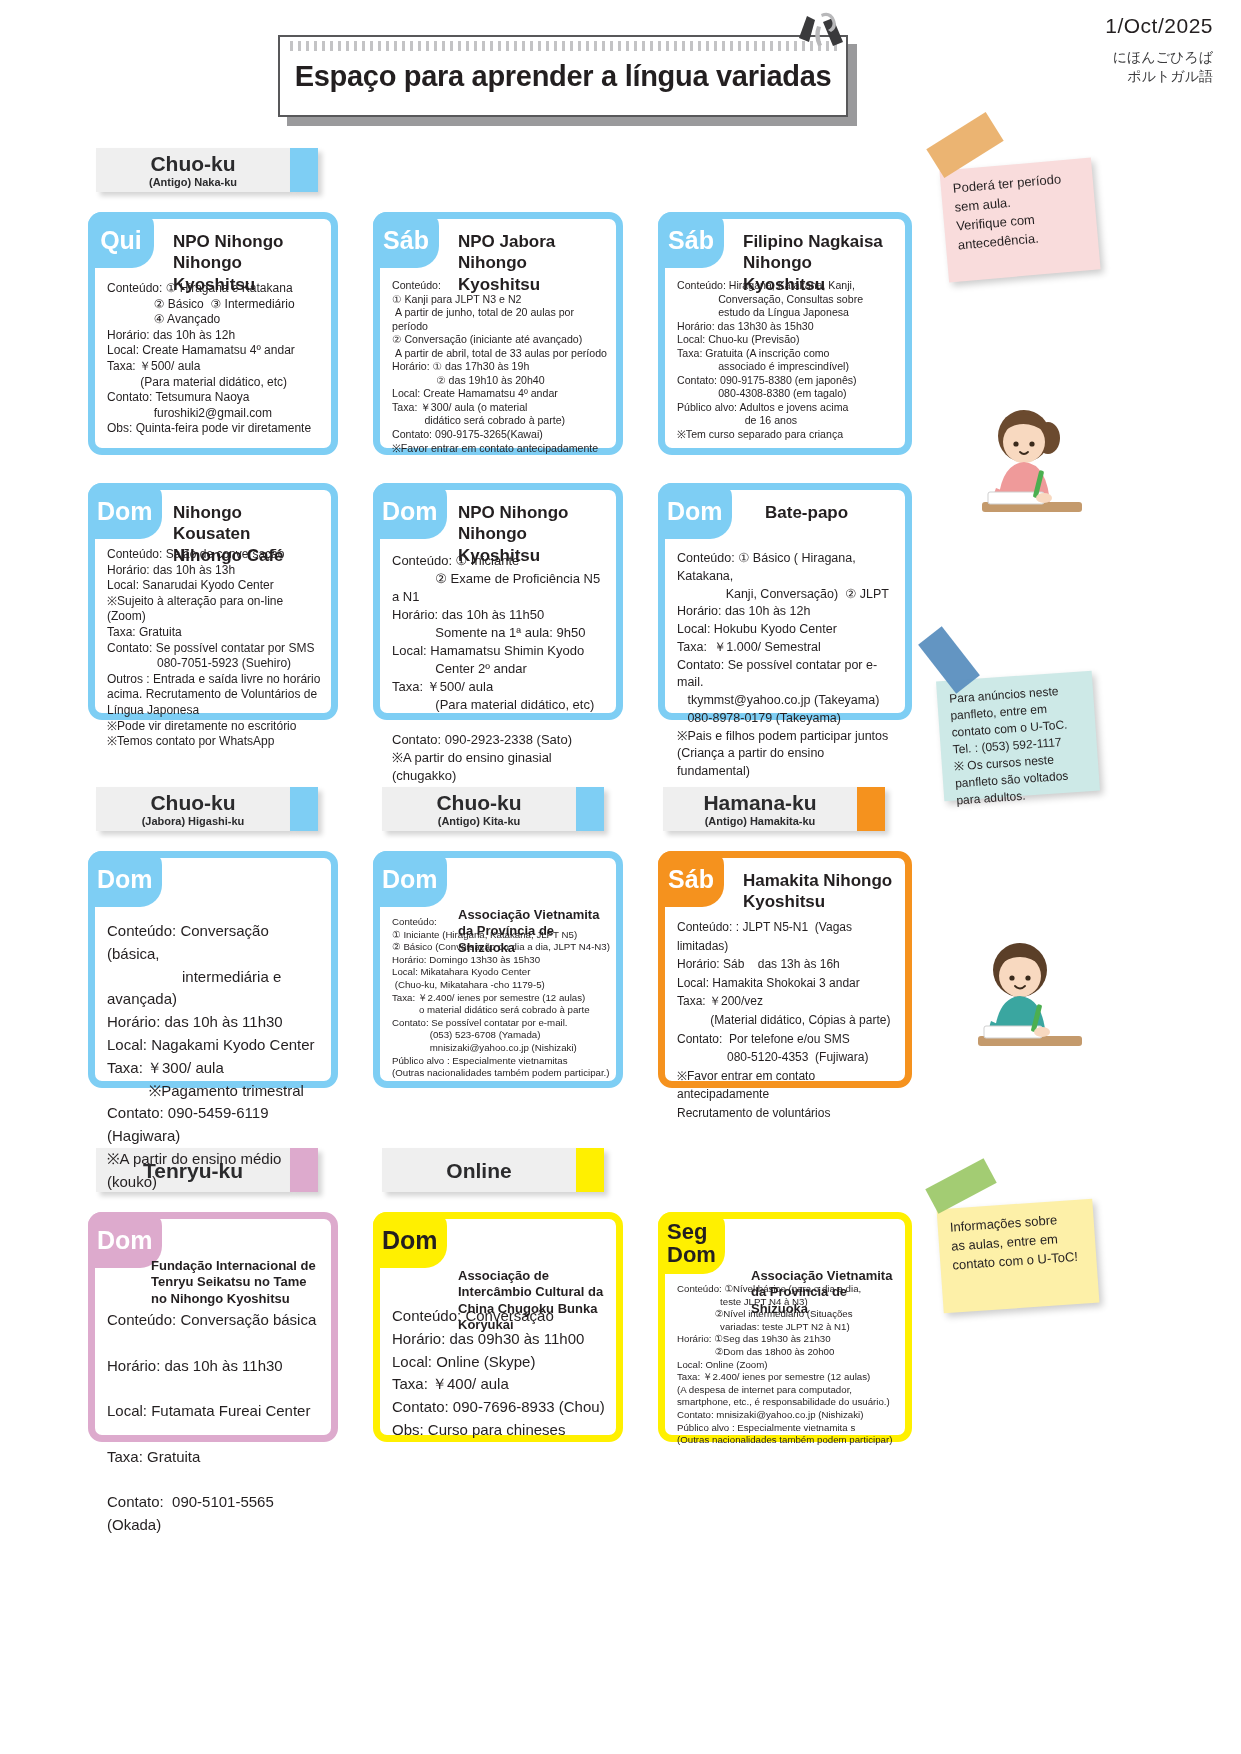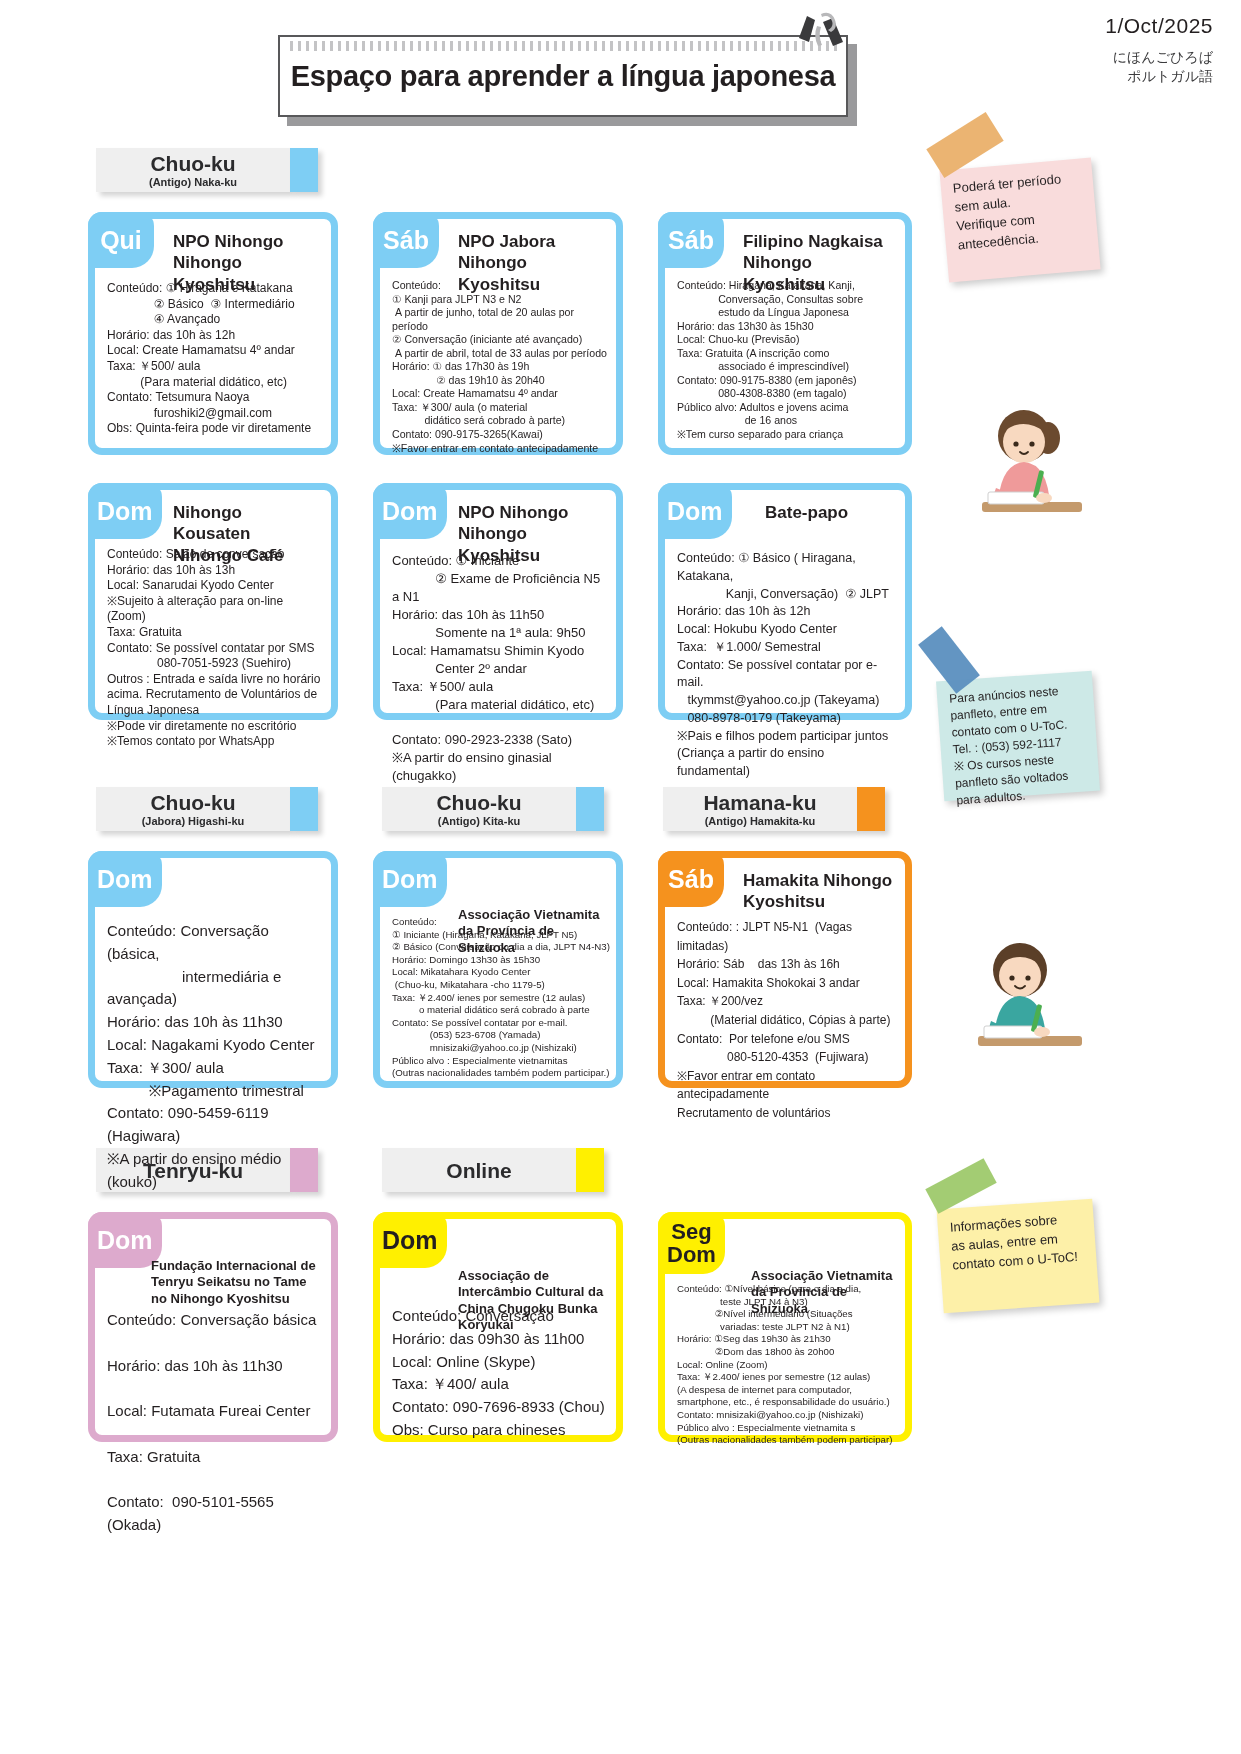--- a/index.html
+++ b/index.html
@@ -108,21 +108,21 @@
   .person{ position:absolute; }
 </style>
 </head>
 <body>
 
 <div id="header">
 
   <div id="title-plate">
     <div id="plate-ridge"></div>
     <div id="title-plate-inner">
-      <div id="main-title">Espaço para aprender a língua japonesa</div>
+      <div id="main-title">Espaço para aprender a língua variadas</div>
     </div>
   </div>
 
   <div id="binder-clip">
     <svg width="58" height="62" viewBox="0 0 58 62">
       <path d="M20 8 L14 30 L4 26 L12 4 Z" fill="#3a3a3c"></path>
       <path d="M38 6 L48 30 L38 34 L28 10 Z" fill="#3a3a3c"></path>
       <path d="M26 2 q10 -4 14 6 q3 8 -4 12 l-3 -2 q6 -3 4 -9 q-3 -7 -10 -4 z" fill="#b8b8ba"></path>
       <path d="M22 14 q-4 10 1 20 l4 -1 q-4 -9 -1 -18 z" fill="#b8b8ba"></path>
     </svg>
@@ -353,21 +353,21 @@
 Chugoku Bunka Koryukai</div>
   <div class="card-body s15" style="top:86px;">Conteúdo: Conversação
 Horário: das 09h30 às 11h00
 Local: Online (Skype)
 Taxa: ￥400/ aula
 Contato: 090-7696-8933 (Chou)
 Obs: Curso para chineses</div>
 </div>
 
 <div class="card yellow" style="left:658px; top:1212px; width:254px; height:230px;">
-  <div class="day-badge two-line" style="white-space:pre-wrap; text-align:center;">Seg
+  <div class="day-badge two-line" style="white-space:pre-wrap; text-align:left;">Seg
 Dom</div>
   <div class="card-title small" style="left:86px;">Associação Vietnamita da
 Província de Shizuoka</div>
   <div class="card-body s10" style="top:64px;">Conteúdo: ①Nível básico (para o dia a dia,
                 teste JLPT N4 à N3)
               ②Nível intermediário (Situações
                 variadas: teste JLPT N2 à N1)
 Horário: ①Seg das 19h30 às 21h30
               ②Dom das 18h00 às 20h00
 Local: Online (Zoom)

